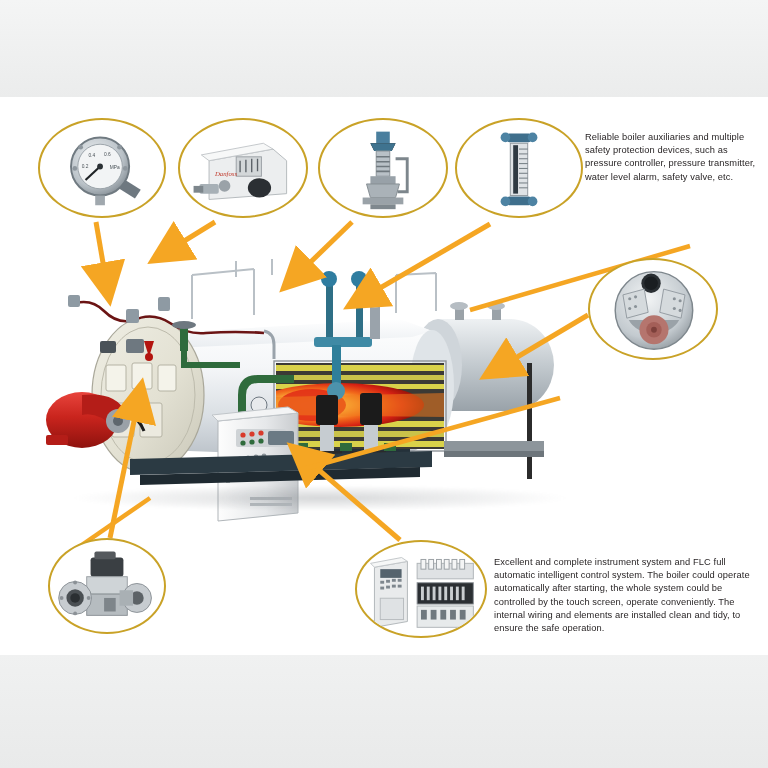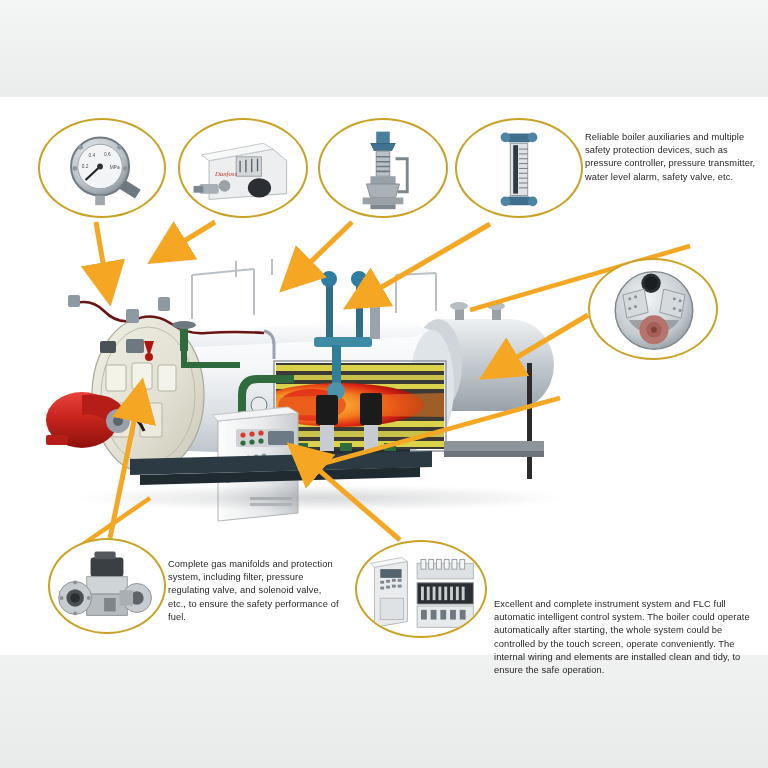--- a/index.html
+++ b/index.html
@@ -465,17 +465,16 @@
         <rect x="86" y="70" width="6" height="10"></rect>
           <rect x="96" y="70" width="6" height="10"></rect>
         <rect x="106" y="70" width="6" height="10"></rect>
       </g>
     </svg>
   </div>
 
   <div class="textblock" style="left:585px; top:131px; width:176px;">Reliable boiler auxiliaries and multiple safety protection devices, such as pressure controller, pressure transmitter, water level alarm, safety valve, etc.</div>
 
 
-  <div class="textblock" style="left:168px; top:558px; width:172px;">Complete gas manifolds and protection system, including filter, pressure regulating valve, and solenoid valve, etc., to ensure the safety performance of fuel.</div>
-
-  <div class="textblock" style="left:494px; top:556px; width:264px;margin-top:42px;">Excellent and complete instrument system and FLC full automatic intelligent control system. The boiler could operate automatically after starting, the whole system could be controlled by the touch screen, operate conveniently. The internal wiring and elements are installed clean and tidy, to ensure the safe operation.</div>
+
+  <div class="textblock" style="left:494px; top:556px; width:264px;">Excellent and complete instrument system and FLC full automatic intelligent control system. The boiler could operate automatically after starting, the whole system could be controlled by the touch screen, operate conveniently. The internal wiring and elements are installed clean and tidy, to ensure the safe operation.</div>
 
 </div>
 
 </body></html>

